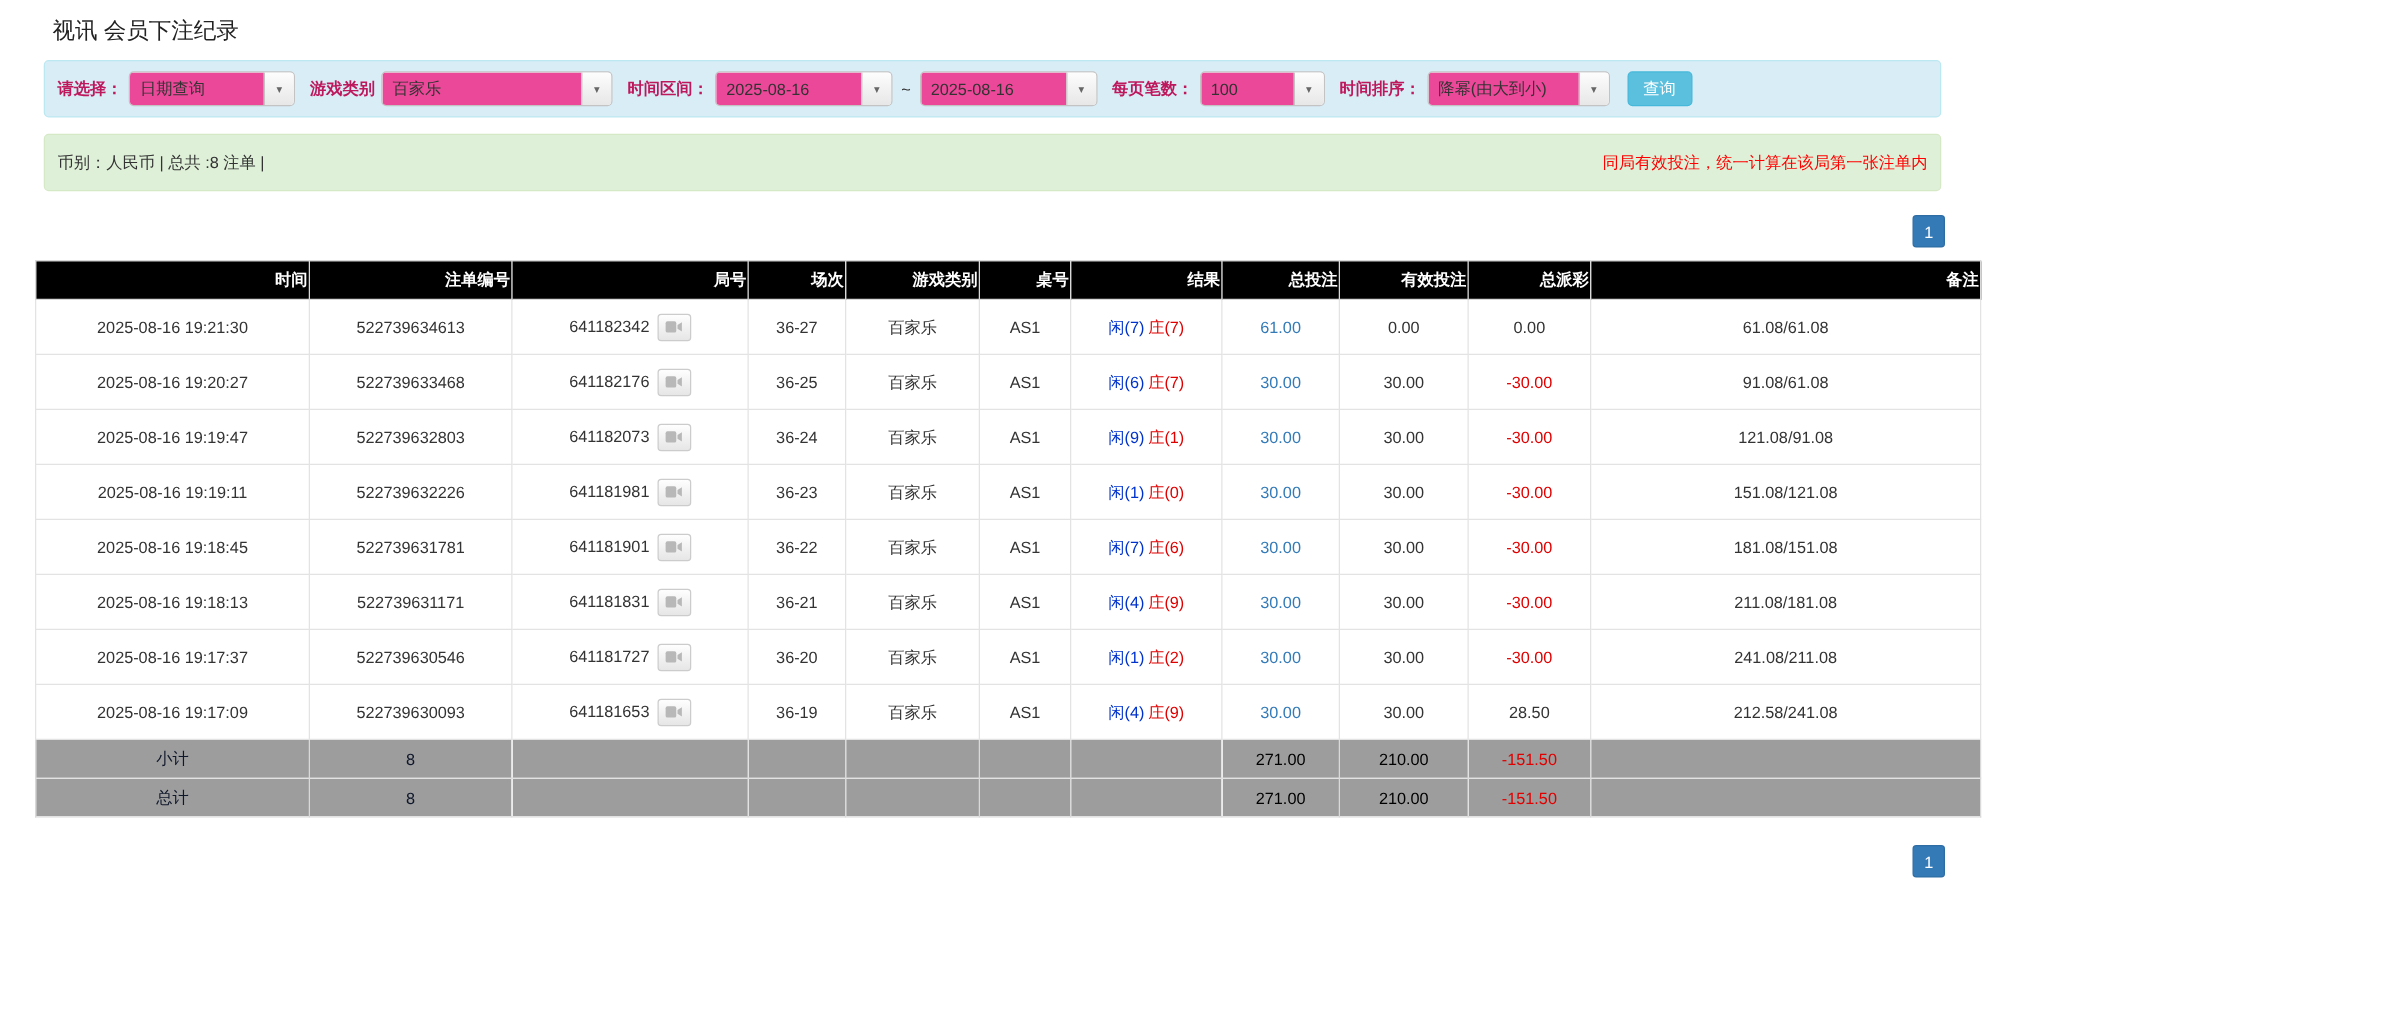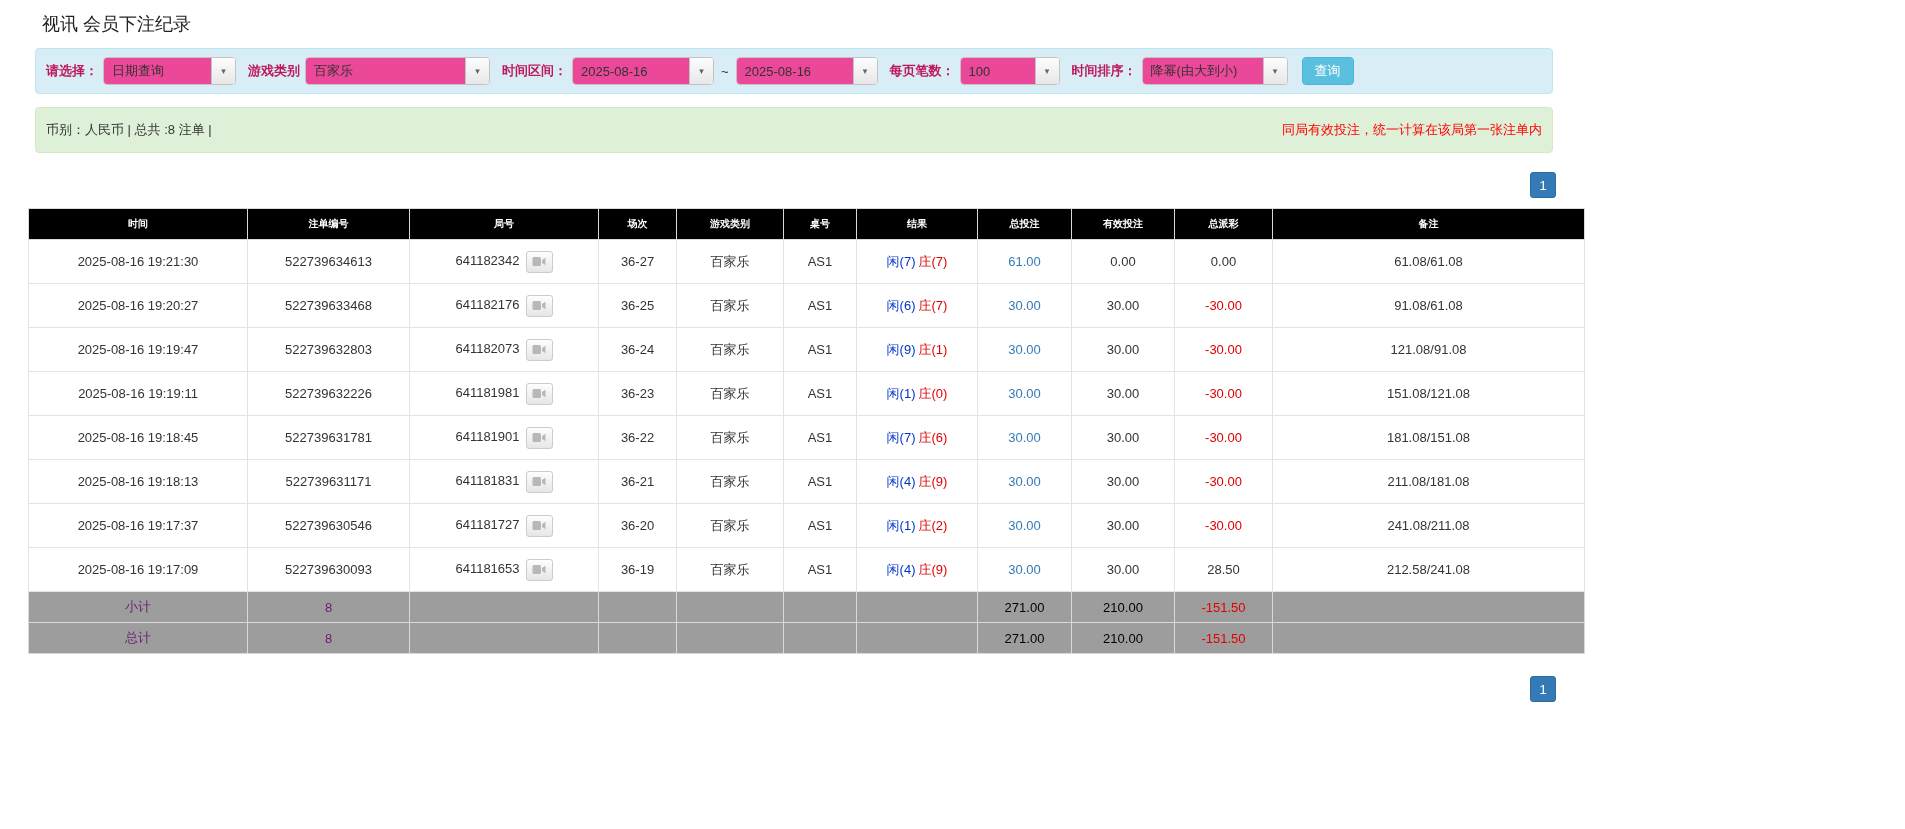--- a/index.html
+++ b/index.html
@@ -57,37 +57,37 @@
   .page-btn {
     min-width: 26px; height: 26px; background: #337ab7; border: 1px solid #2e6da4; color: #fff;
     border-radius: 3px; font-size: 13px; font-family: inherit;
     display: flex; align-items: center; justify-content: center; cursor: pointer; padding: 0 7px;
   }
 
   
   table { width: 1556px; border-collapse: collapse; table-layout: fixed; }
   th {
     background: #000; color: #fff; font-weight: bold; height: 31px;
-    border: 1px solid #d9d9d9; font-size: 10px; text-align: center;
+    border: 1px solid #d9d9d9; font-size: 13px; text-align: right;
   }
   td {
     height: 44px; text-align: center; border: 1px solid #e3e3e3;
     background: #fff; font-size: 13px; color: #333; overflow: hidden;
   }
   .player { color: #0033cc; }
   .banker { color: #e00000; margin-left: 3px; }
   .bet-link { color: #337ab7; text-decoration: none; cursor: pointer; }
   .neg { color: #e00000; }
   .vid-btn {
     width: 27px; height: 22px; margin-left: 6px; vertical-align: middle;
     background: linear-gradient(#fefefe, #e6e6e6); border: 1px solid #ccc; border-radius: 3px;
     cursor: pointer; display: inline-flex; align-items: center; justify-content: center; padding: 0;
   }
   tr.summary td { background: #9d9d9d; height: 31px; color: #000; border: 1px solid #d9d9d9; }
-  tr.summary td.sum-label { color: #701a75; }
+  tr.summary td.sum-label { color: #0f172a; }
   tr.summary td.sum-neg { color: #e00000; }
 </style>
 <title>视讯 会员下注纪录</title></head>
 <body>
 
 <div class="container">
 
   <h1 class="page-title">视讯 会员下注纪录</h1>
 
   <div class="filter-bar">

